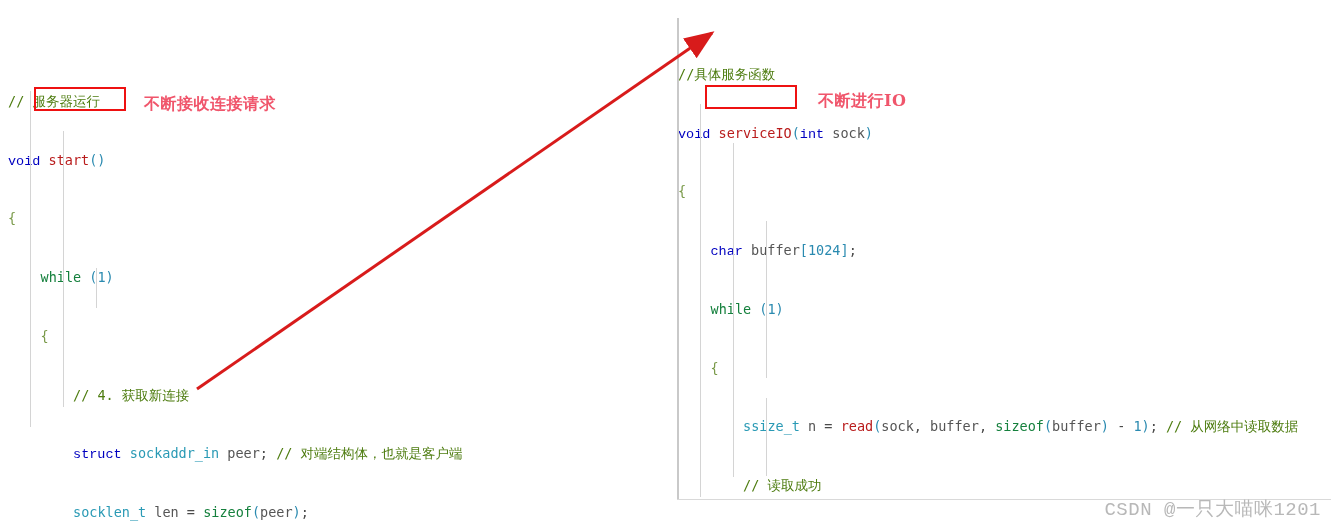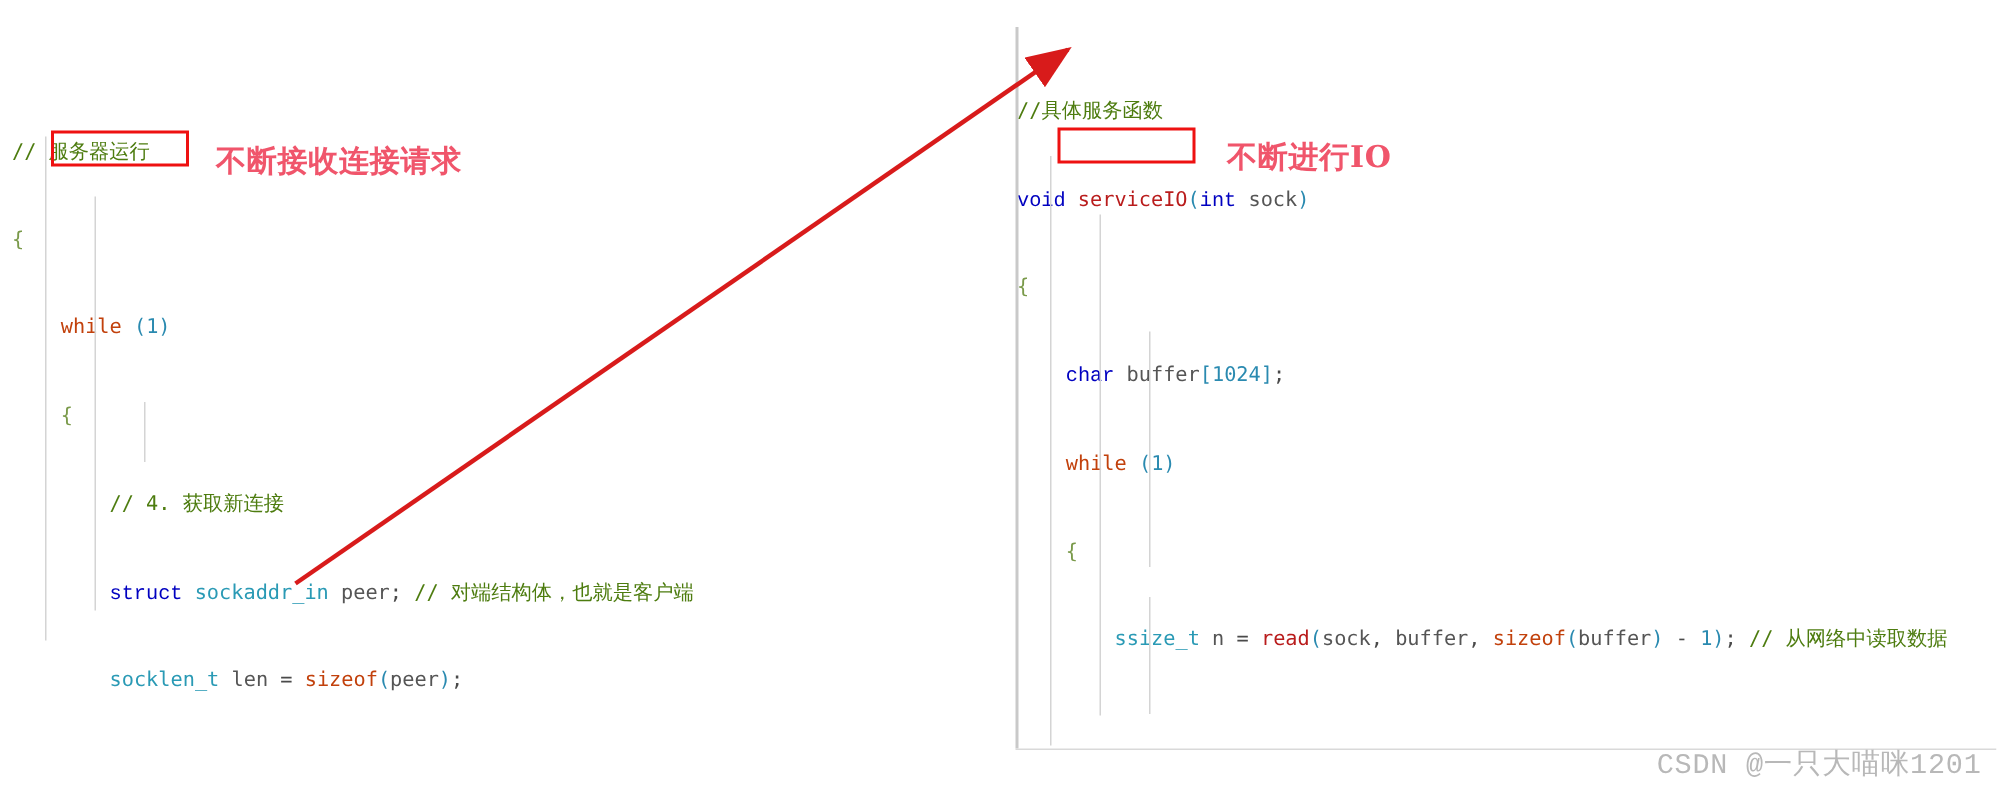--- a/index.html
+++ b/index.html
@@ -32,42 +32,42 @@
   
   .guide {
     position: absolute;
     width: 1px;
     background: #d4d4d4;
   }
 
   
   .cmt  { color: #4d7c0f; }
   .kw   { color: #0000c0; font-family: Liberation Mono, monospace; }      
-  .ctl  { color: #c2410c; }      
+  .ctl  { color: #15803d; }      
   .typ  { color: #2a9ab5; }      
   .fn   { color: #b91c1c; }      
   .id   { color: #555555; }      
   .num  { color: #2a8ab0; }      
   .pun  { color: #2a8ab0; }      
   .brc  { color: #7a9a4a; }      
   .op   { color: #4a4a4a; }
 
   
   .redbox {
     position: absolute;
     border: 2.5px solid #ee1111;
     box-sizing: border-box;
     pointer-events: none;
   }
   .note {
     position: absolute;
     font-family: "DejaVu Serif", "Liberation Serif", serif;
     font-weight: bold;
     color: #f0556b;
-    font-size: 20px;
+    font-size: 16px;
     letter-spacing: 0.5px;
     white-space: nowrap;
   }
 
   
   .divider {
     position: absolute;
     height: 1px;
     background: #d9d9d9;
   }
@@ -90,20 +90,21 @@
   }
 
   svg.arrow { position: absolute; left: 0; top: 0; pointer-events: none; }
 </style>
 </head>
 <body>
 
 <div class="panel" id="panel-left">
 
   <div class="line"><span class="cmt">// 服务器运行</span></div>
+  <div class="line"><span class="kw">void</span> <span class="fn">start</span><span class="pun">()</span></div>
   <div class="line"><span class="brc">{</span></div>
   <div class="line">    <span class="ctl">while</span> <span class="pun">(</span><span class="num">1</span><span class="pun">)</span></div>
   <div class="line">    <span class="brc">{</span></div>
   <div class="line">        <span class="cmt">// 4. 获取新连接</span></div>
   <div class="line">        <span class="kw">struct</span> <span class="typ">sockaddr_in</span> <span class="id">peer</span><span class="op">;</span> <span class="cmt">// 对端结构体，也就是客户端</span></div>
   <div class="line">        <span class="typ">socklen_t</span> <span class="id">len</span> <span class="op">=</span> <span class="ctl">sizeof</span><span class="pun">(</span><span class="id">peer</span><span class="pun">)</span><span class="op">;</span></div>
   
   
   
   
@@ -125,20 +126,21 @@
 
 <div class="panel" id="panel-right">
 
   <div class="line"><span class="cmt">//具体服务函数</span></div>
   <div class="line"><span class="kw">void</span> <span class="fn">serviceIO</span><span class="pun">(</span><span class="kw">int</span> <span class="id">sock</span><span class="pun">)</span></div>
   <div class="line"><span class="brc">{</span></div>
   <div class="line">    <span class="kw">char</span> <span class="id">buffer</span><span class="pun">[</span><span class="num">1024</span><span class="pun">]</span><span class="op">;</span></div>
   <div class="line">    <span class="ctl">while</span> <span class="pun">(</span><span class="num">1</span><span class="pun">)</span></div>
   <div class="line">    <span class="brc">{</span></div>
   <div class="line">        <span class="typ">ssize_t</span> <span class="id">n</span> <span class="op">=</span> <span class="fn">read</span><span class="pun">(</span><span class="id">sock</span><span class="op">,</span> <span class="id">buffer</span><span class="op">,</span> <span class="ctl">sizeof</span><span class="pun">(</span><span class="id">buffer</span><span class="pun">)</span> <span class="op">-</span> <span class="num">1</span><span class="pun">)</span><span class="op">;</span> <span class="cmt">// 从网络中读取数据</span></div>
+  <div class="line">        <span class="cmt">// 读取成功</span></div>
   
   
   
   
   
   
   
   
   
   

